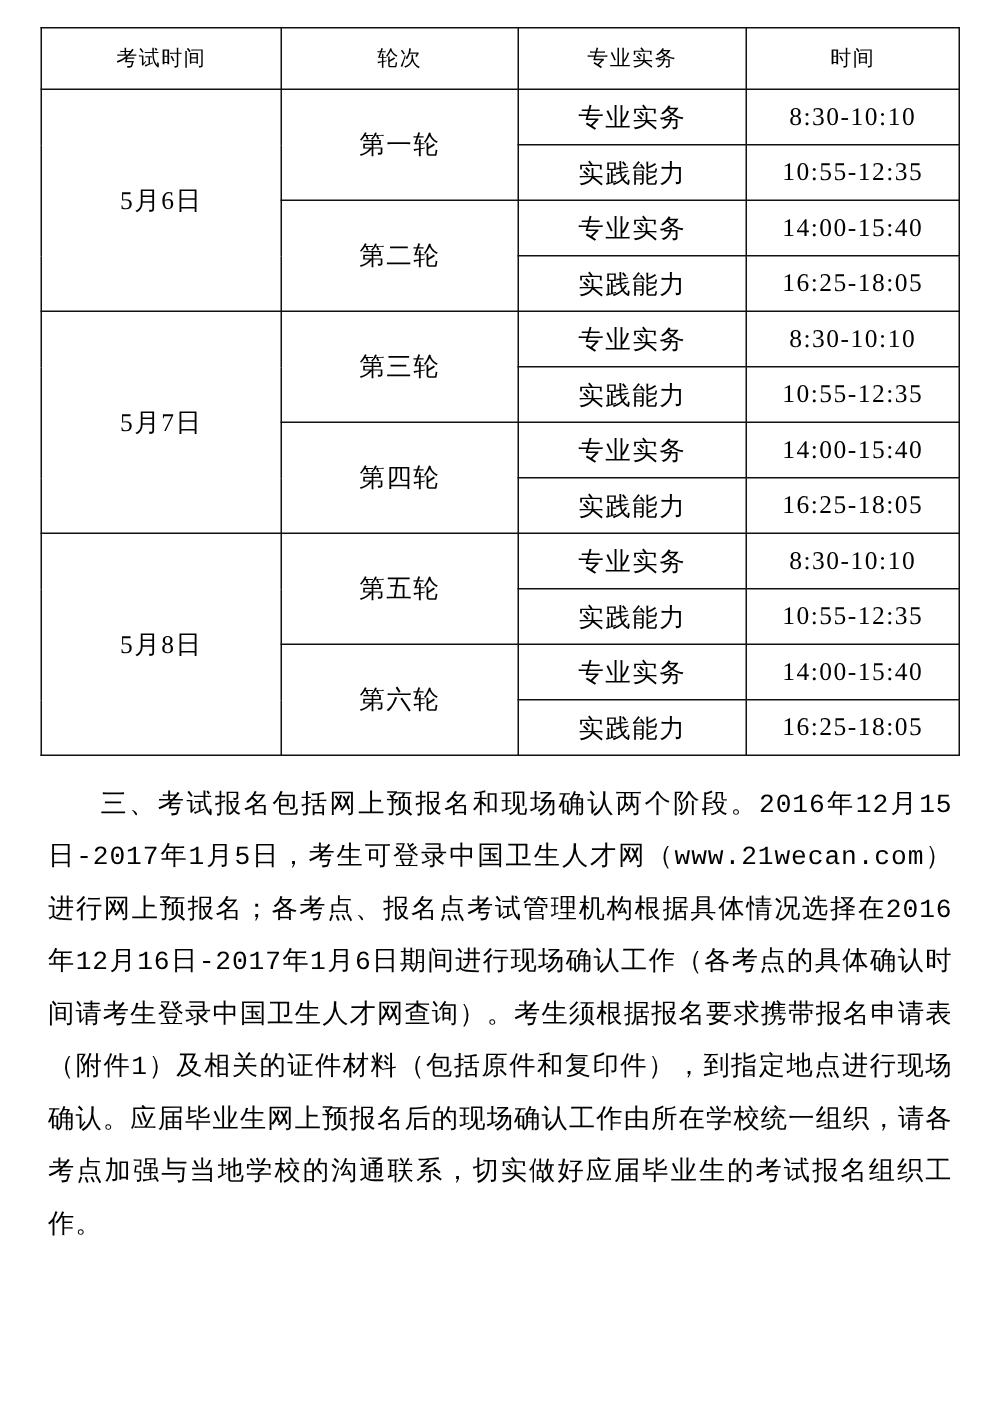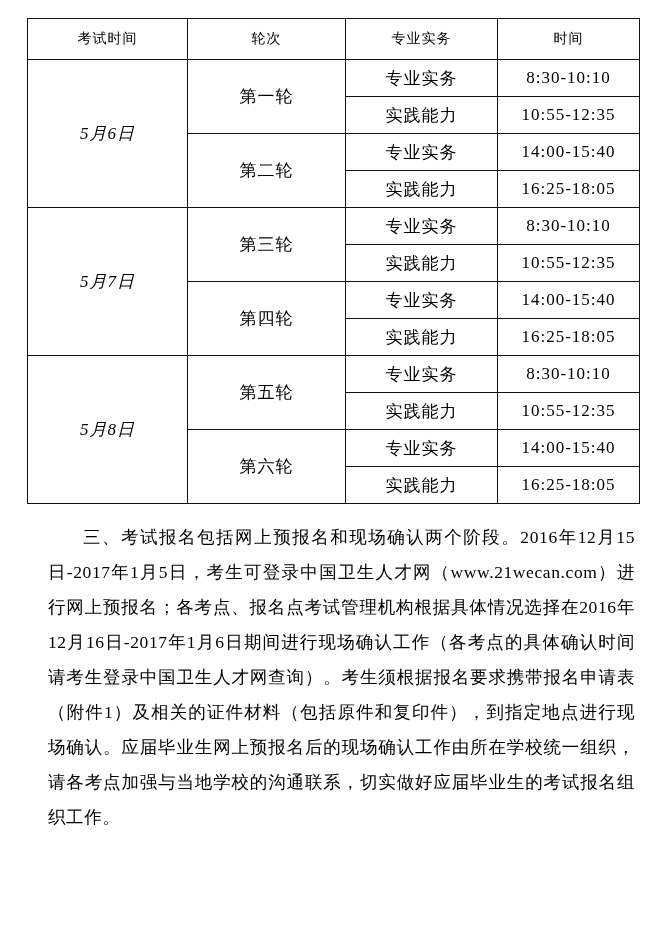--- a/index.html
+++ b/index.html
@@ -46,37 +46,37 @@
     font-size: 14px;
   }
   col.c-date { width: 160px; }
   col.c-round { width: 158px; }
   col.c-subject { width: 152px; }
   col.c-time { width: 142px; }
 
   .cell-date {
     font-size: 17px;
     letter-spacing: 2px;
-    font-style: italic;
   }
   .cell-time {
     font-size: 16.5px;
     letter-spacing: 0.5px;
   }
 
   
   .para {
-    margin: 16px 0 0 16px;
+    margin: 16px 0 0 0;
     font-size: 17.5px;
     line-height: 35px;
     text-align: justify;
     text-justify: inter-ideograph;
     text-indent: 2em;
     letter-spacing: 0.6px;
     padding: 0 6px;
+    font-family: Liberation Mono, monospace;
   }
 </style>
 </head>
 <body>
 
 <div class="page">
 
   <table class="exam-table">
     <colgroup>
       <col class="c-date">

